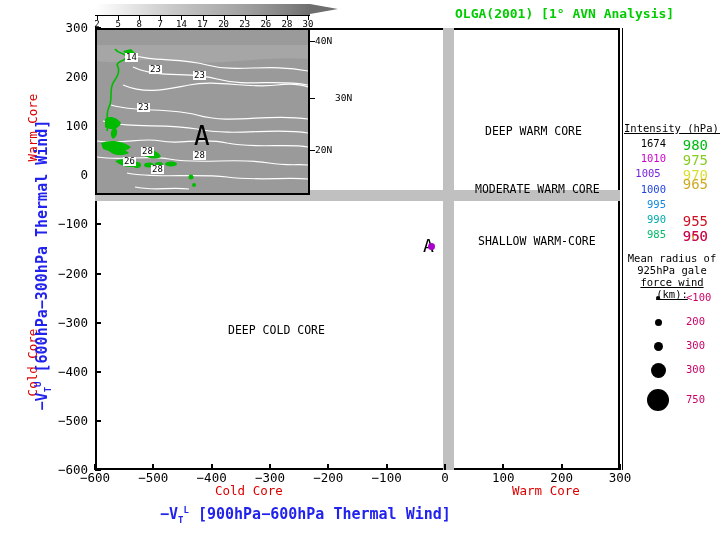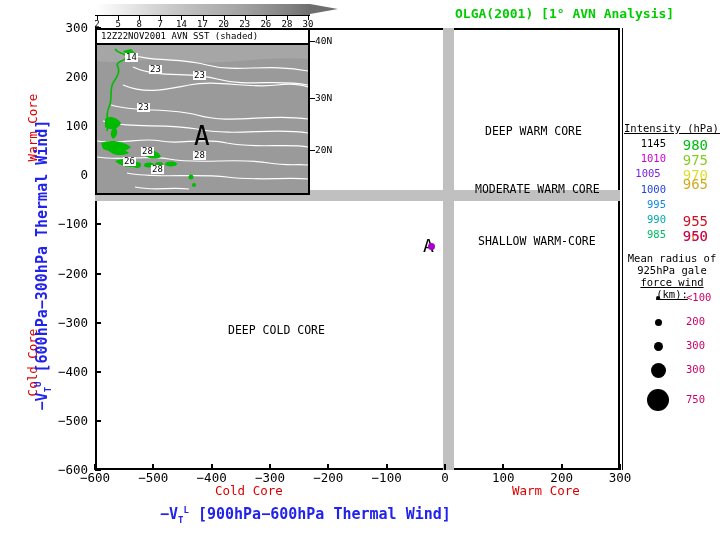--- a/index.html
+++ b/index.html
@@ -220,23 +220,20 @@
 
 <div class="abs quad" id="q-deep-warm">DEEP WARM CORE</div>
 <div class="abs quad" id="q-mod-warm">MODERATE WARM CORE</div>
 <div class="abs quad" id="q-shallow-warm">SHALLOW WARM-CORE</div>
 <div class="abs quad" id="q-deep-cold">DEEP COLD CORE</div>
 
 <div class="abs" id="marker-A">A</div>
 <div class="abs" id="marker-dot"></div>
 
 <div class="abs" id="inset">
-  <div id="inset-titlebar">
-    <div class="abs" id="inset-title">12Z22NOV2001  AVN SST (shaded)</div>
-  </div>
   <div id="inset-body">
     <svg width="211" height="150" viewBox="0 0 211 150">
 
       <rect x="0" y="0" width="211" height="150" fill="#9a9a9a"></rect>
 
       <path d="M0,0 L211,0 L211,14 C170,10 120,22 75,16 C45,12 20,20 0,16 Z" fill="#a6a6a6"></path>
 
       <path d="M30,8 C55,18 80,12 110,20 C140,28 170,18 211,26" fill="none" stroke="#fff" stroke-width="1.2"></path>
       <path d="M36,22 C62,34 92,26 120,34 C150,42 180,34 211,40" fill="none" stroke="#fff" stroke-width="1.2"></path>
       <path d="M26,40 C50,50 70,44 92,40 C120,34 150,44 180,40 C195,38 205,40 211,42" fill="none" stroke="#fff" stroke-width="1.2"></path>
@@ -271,29 +268,29 @@
     <span class="sstlab" style="left:26px;top:112px;">26</span>
     <span class="sstlab" style="left:44px;top:102px;">28</span>
     <span class="sstlab" style="left:54px;top:120px;">28</span>
     <span class="sstlab" style="left:96px;top:106px;">28</span>
   </div>
 </div>
 <div id="lat-labels">
     <div class="abs lat-tick" style="top: 41px;"></div>
     <div class="abs lat-lab" style="top: 35px;">40N</div>
     <div class="abs lat-tick" style="top: 98px;"></div>
-    <div class="abs lat-lab" style="top: 92px;">30N</div>
+    <div class="abs lat-lab" style="top: 92px; margin-left: 20px;">30N</div>
     <div class="abs lat-tick" style="top: 150px;"></div>
     <div class="abs lat-lab" style="top: 144px;">20N</div>
   </div>
 
 <div class="abs" id="legend-divider"></div>
 <div class="abs" id="intensity-title">Intensity (hPa):</div>
 <div id="intensity-legend">
-    <div class="abs int-left" style="top: 137px; color: rgb(0, 0, 0);">1145</div>
+    <div class="abs int-left" style="top: 137px; color: rgb(0, 0, 0);">1674</div>
     <div class="abs int-left" style="top: 152.2px; color: rgb(204, 0, 204);">1010</div>
     <div class="abs int-left" style="top: 167.4px; color: rgb(119, 34, 221); text-align: center;">1005</div>
     <div class="abs int-left" style="top: 182.6px; color: rgb(34, 68, 221);">1000</div>
     <div class="abs int-left" style="top: 197.8px; color: rgb(17, 136, 221);">995</div>
     <div class="abs int-left" style="top: 213px; color: rgb(0, 170, 170);">990</div>
     <div class="abs int-left" style="top: 228.2px; color: rgb(0, 187, 102);">985</div>
     <div class="abs int-right" style="top: 137px; color: rgb(0, 187, 17);">980</div>
     <div class="abs int-right" style="top: 152.2px; color: rgb(136, 204, 34);">975</div>
     <div class="abs int-right" style="top: 167.4px; color: rgb(221, 221, 51);">970</div>
     <div class="abs int-right" style="top: 176px; color: rgb(204, 170, 34);">965</div>

